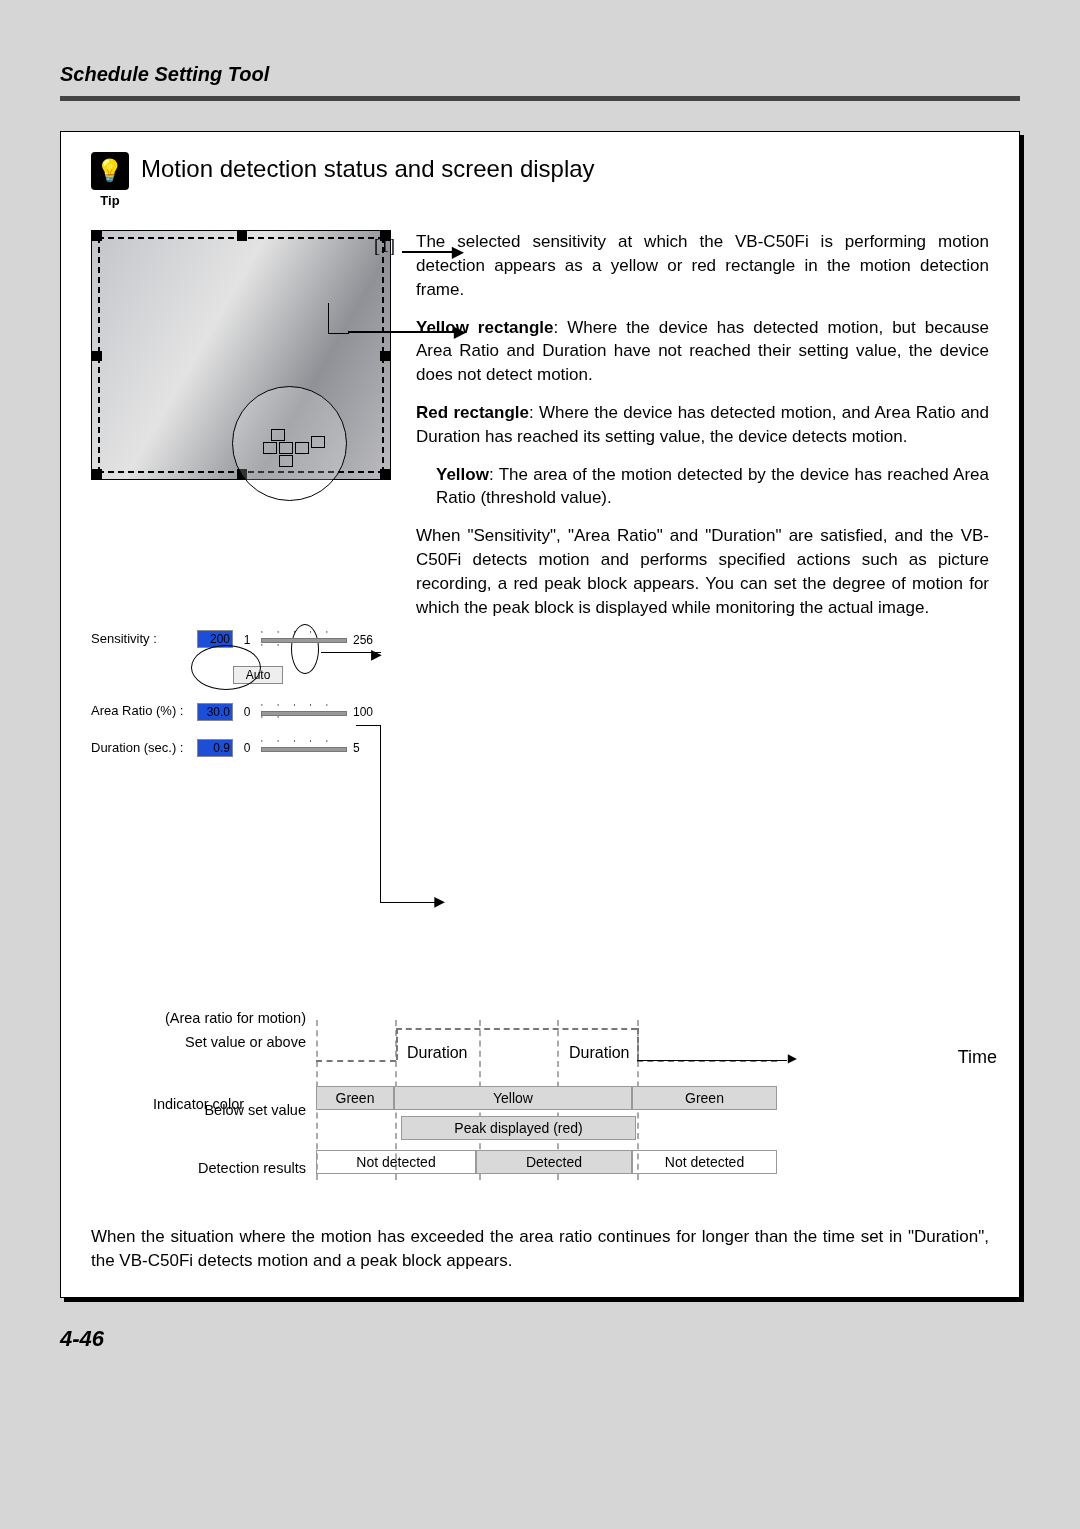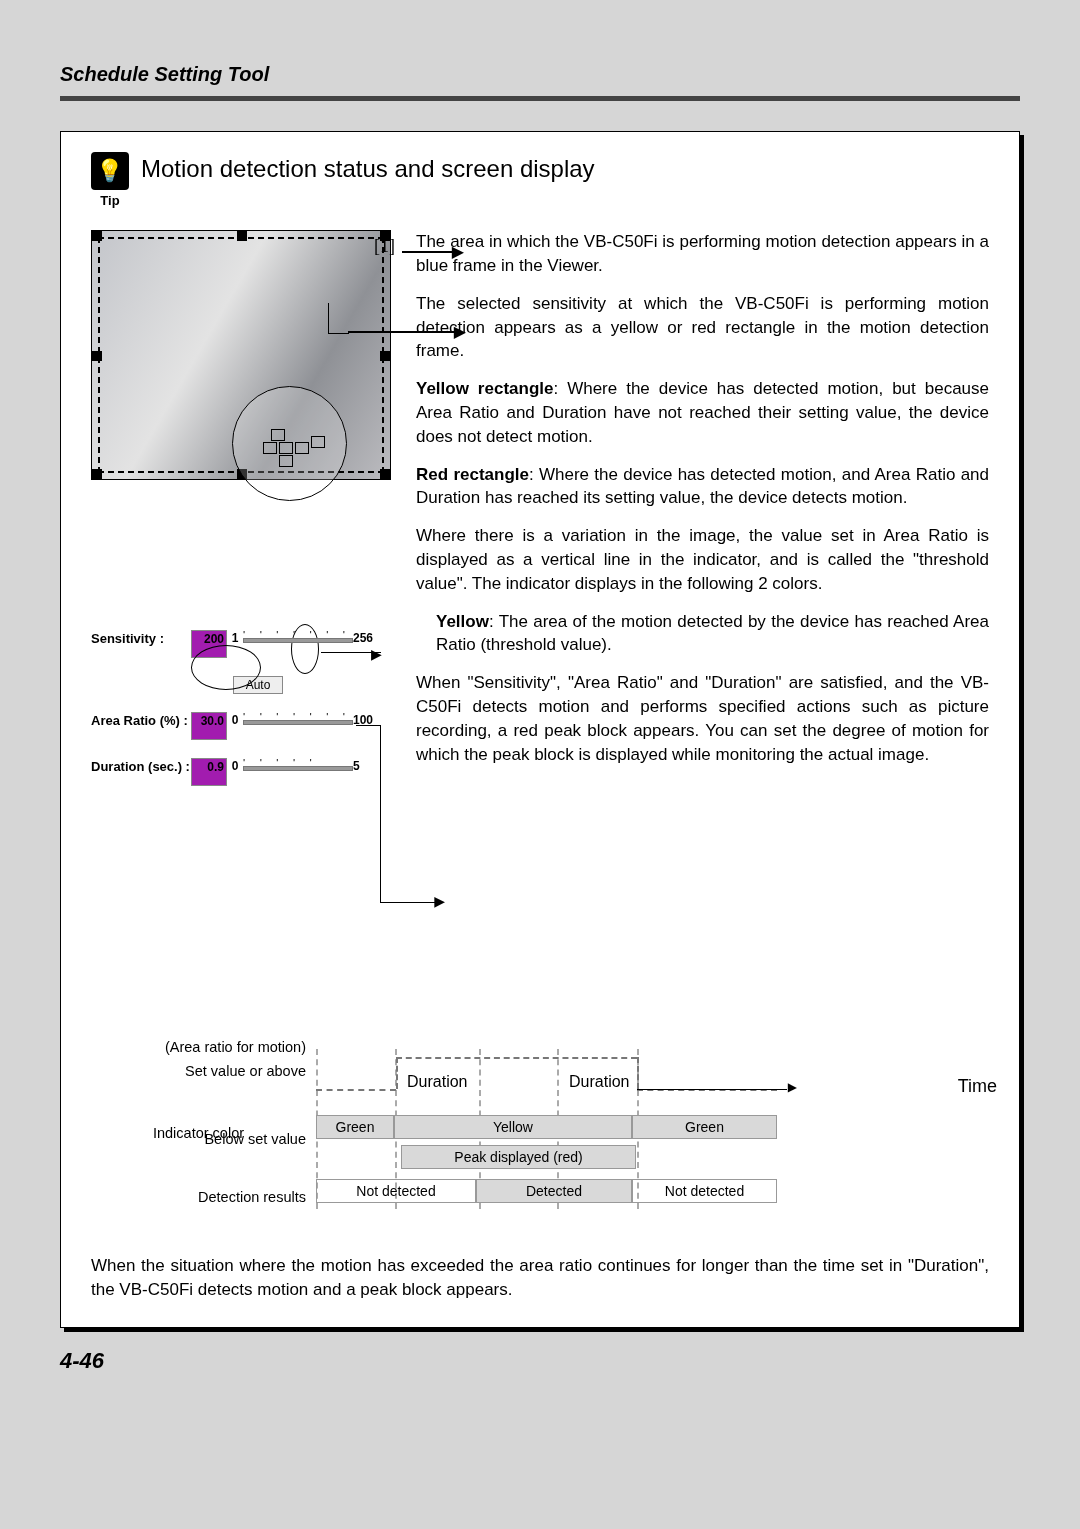--- a/index.html
+++ b/index.html
@@ -66,23 +66,23 @@
   .callout2 {
     position:absolute; left:256px; top:100px; width:106px; border-top:2px solid #000;
   }
   .callout2::before{content:""; position:absolute; left:-20px; top:-30px; width:20px; height:30px; border-left:1px solid #000; border-bottom:1px solid #000;}
   .callout2::after{content:"▶"; position:absolute; right:-12px; top:-12px; font-size:16px;}
 
   .sliders {
     width: 290px; font-size: 14px; position: relative;
     padding-bottom: 230px;
   }
-  .srow { display: flex; align-items: flex-start; margin-bottom: 18px; font-weight: bold; }
+  .srow { display: flex; align-items: flex-end; gap: 6px; margin-bottom: 18px; }
   .srow .lbl { width: 100px; font-size: 13px; }
-  .srow .val { width: 36px; height: 28px; border:1px solid #888; font-size:12px; text-align:right; padding-right:2px; background:#a21caf;}
+  .srow .val { width: 36px; height: 18px; border:1px solid #888; font-size:12px; text-align:right; padding-right:2px; background:#1d4ed8;}
   .srow .min { width: 16px; font-size:12px; text-align:center;}
   .srow .track {
     flex:1; height:18px; position:relative;
   }
   .srow .track::before{
     content:""; position:absolute; left:0; right:0; top:8px; height:3px; background:#999; border:1px solid #777;
   }
   .ticks{ position:absolute; top:-2px; left:0; right:0; font-size:9px; color:#333; letter-spacing:6px;}
   .srow .max { width: 28px; font-size:12px; }
   .autoButton {
@@ -136,21 +136,21 @@
   .stepline.v1{left:305px; top:18px; height:32px; width:0; border-left:2px dashed #777;}
   .stepline.s2{left:305px; top:18px; width:241px;}
   .stepline.v2{left:546px; top:18px; height:32px; width:0; border-left:2px dashed #777;}
   .stepline.s3{left:546px; top:50px; width:140px;}
   .timeArrow{position:absolute; left:546px; top:50px; width:150px; border-top:1px solid #000;}
   .timeArrow::after{content:"▶"; position:absolute; right:-10px; top:-11px; font-size:12px;}
   .timeLabel{position:absolute; right:-8px; top:35px; font-size:18px;}
   .durationLabel{position:absolute; top:32px; font-size:16px;}
   .dl1{left:316px;} .dl2{left:478px;}
   .bottom-para { margin-top: 10px; text-align: justify; }
-  .page-num { font-size: 22px; font-weight:bold; font-style:italic; margin-top: 18px; }
+  .page-num { font-size: 22px; font-weight:bold; font-style:italic; margin-top: 26px; }
 </style>
 </head>
 <body>
 
 <div class="header">Schedule Setting Tool</div>
 <hr class="divider">
 
 <div class="main-box">
   <div class="title-row">
     <div>
@@ -219,25 +219,23 @@
           <span class="min">0</span>
           <div class="track">
               <div class="ticks">' ' ' ' '</div>
             </div>
           <span class="max">5</span>
         </div>
       </div>
     </div>
 
     <div class="right-col">
-      <p class="para">The area in which the VB-C50Fi is performing motion detection appears in a blue frame in the Viewer.</p>
       <p class="para">The selected sensitivity at which the VB-C50Fi is performing motion detection appears as a yellow or red rectangle in the motion detection frame.</p>
       <p class="para"><b>Yellow rectangle</b><span>: Where the device has detected motion, but because Area Ratio and Duration have not reached their setting value, the device does not detect motion.</span></p>
       <p class="para"><b>Red rectangle</b><span>: Where the device has detected motion, and Area Ratio and Duration has reached its setting value, the device detects motion.</span></p>
-      <p class="para">Where there is a variation in the image, the value set in Area Ratio is displayed as a vertical line in the indicator, and is called the "threshold value". The indicator displays in the following 2 colors.</p>
       <p class="para indent"><b>Yellow</b><span>: The area of the motion detected by the device has reached Area Ratio (threshold value).</span></p>
       <p class="para">When "Sensitivity", "Area Ratio" and "Duration" are satisfied, and the VB-C50Fi detects motion and performs specified actions such as picture recording, a red peak block appears. You can set the degree of motion for which the peak block is displayed while monitoring the actual image.</p>
     </div>
   </div>
 
   <div class="diagram">
     <div class="dlabel l0">(Area ratio for motion)</div>
     <div class="dlabel l1">Set value or above</div>
     <div class="dlabel l2">Below set value</div>
     <div class="dlabel l3">Indicator color</div>

